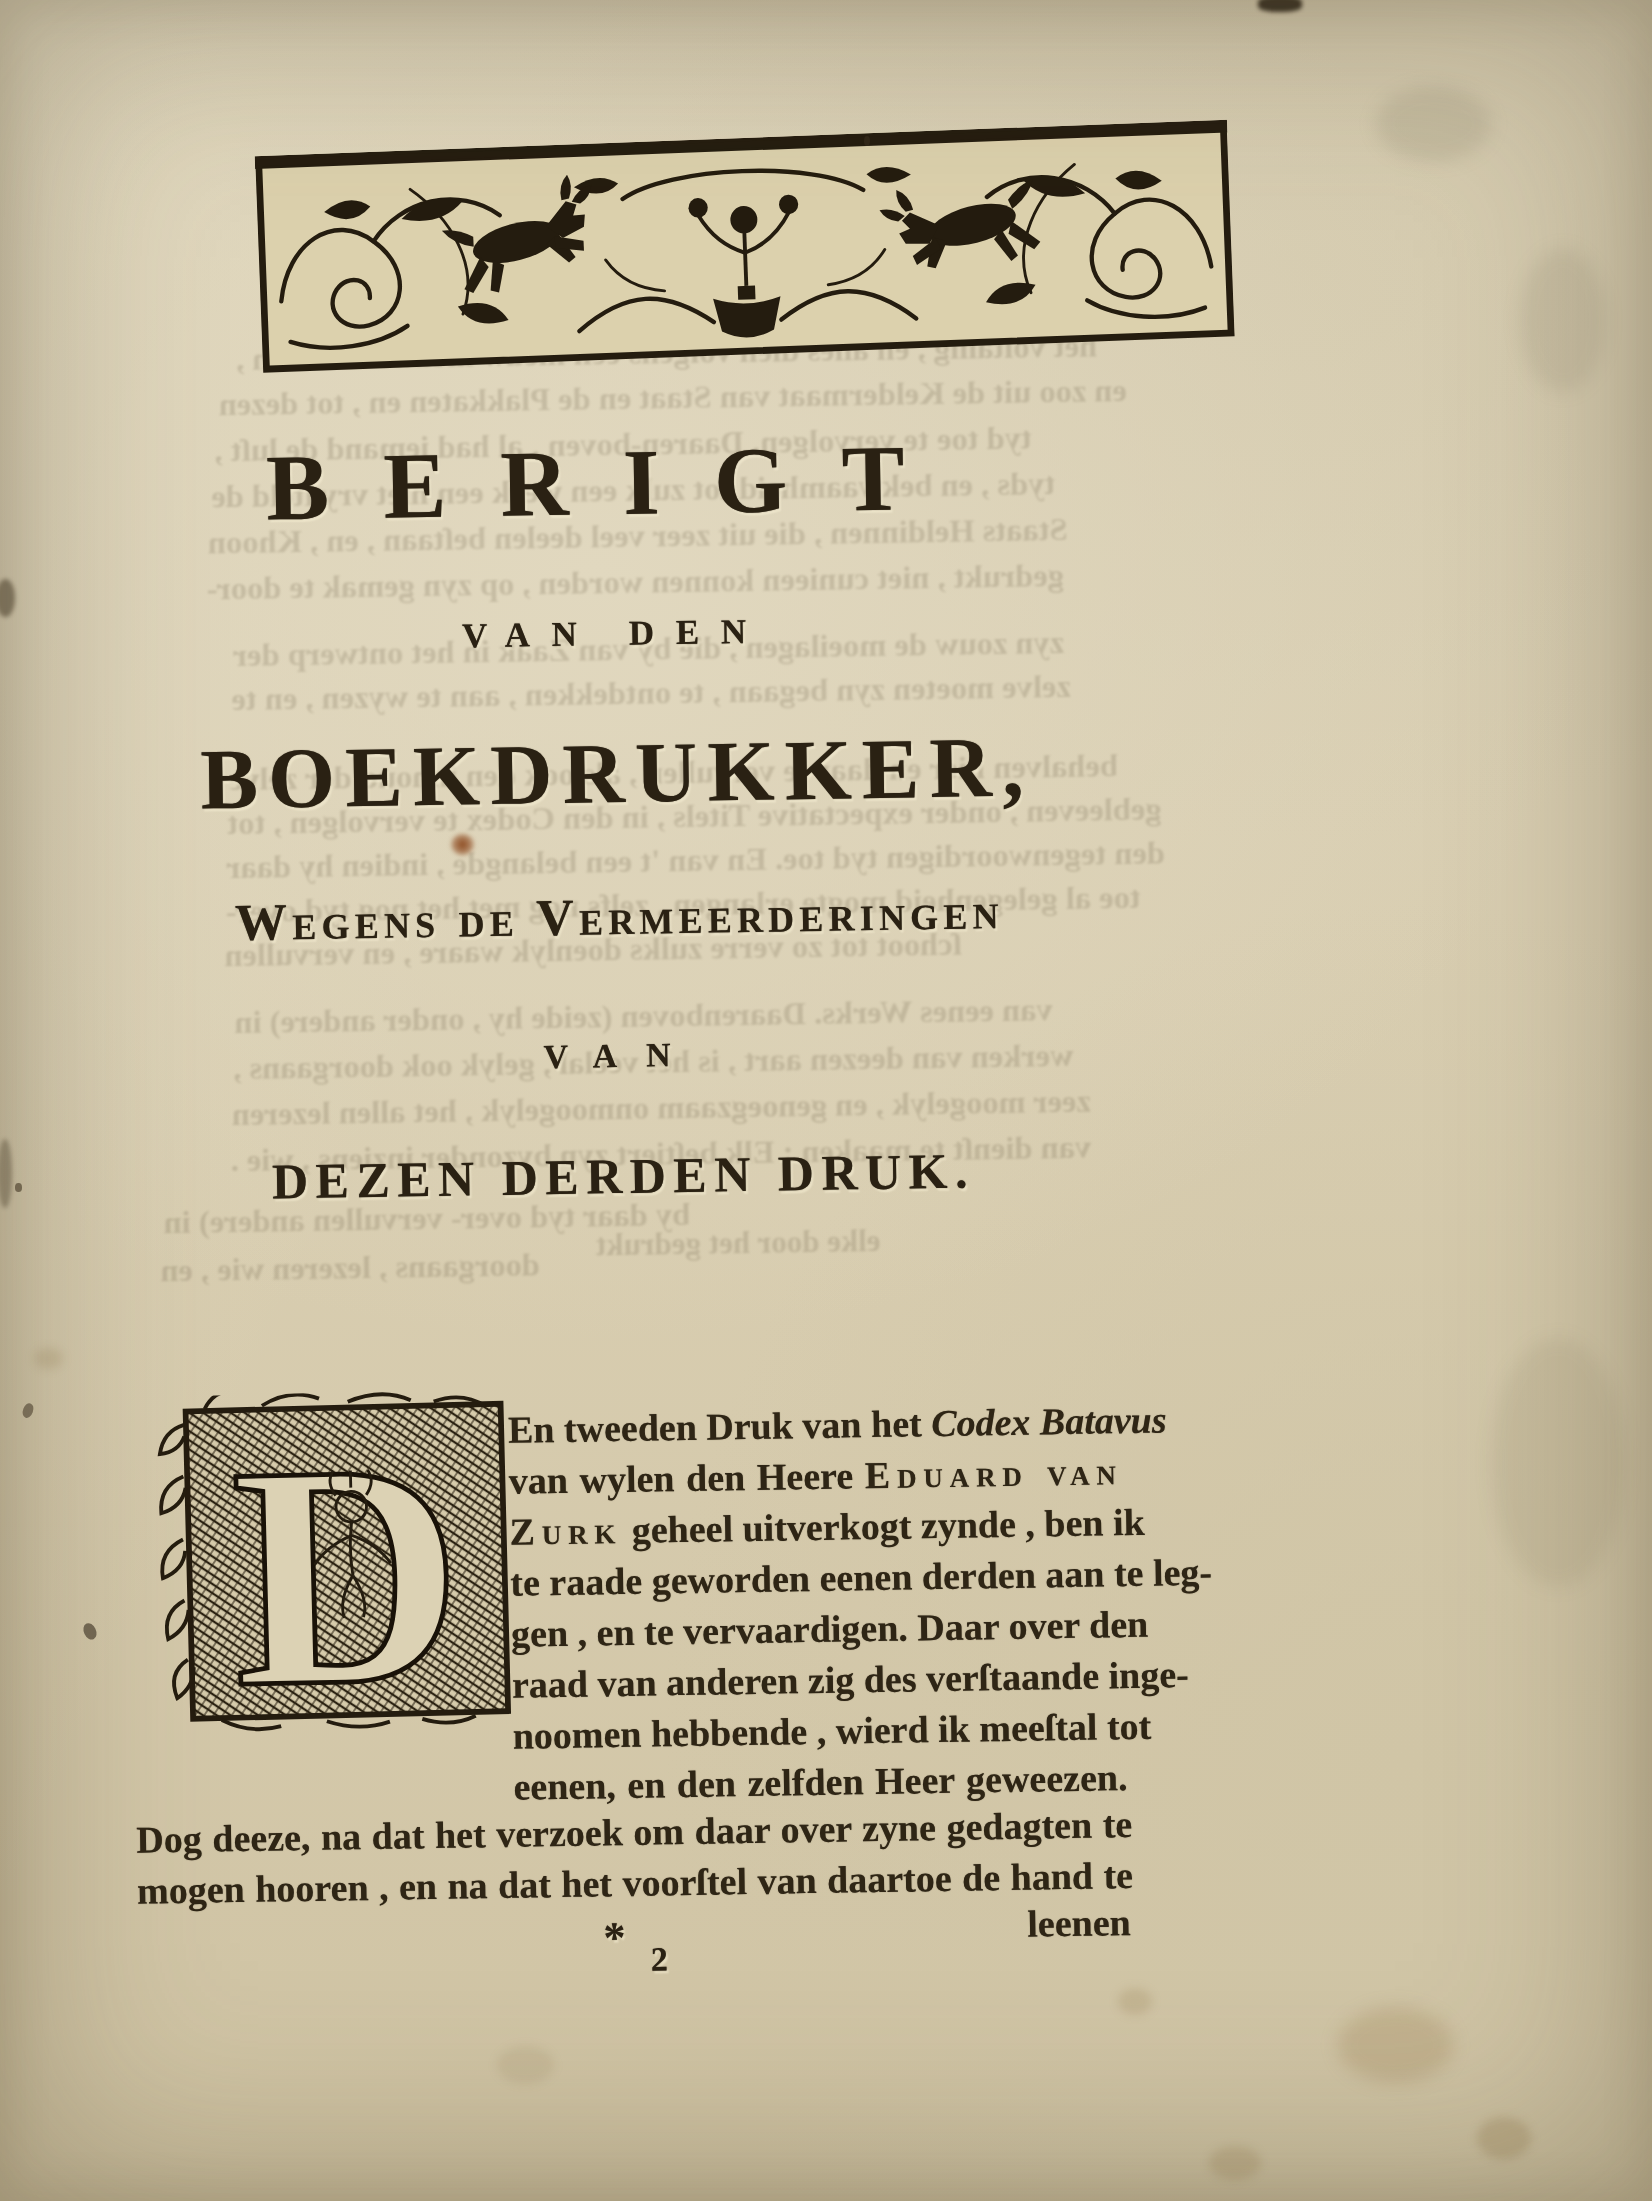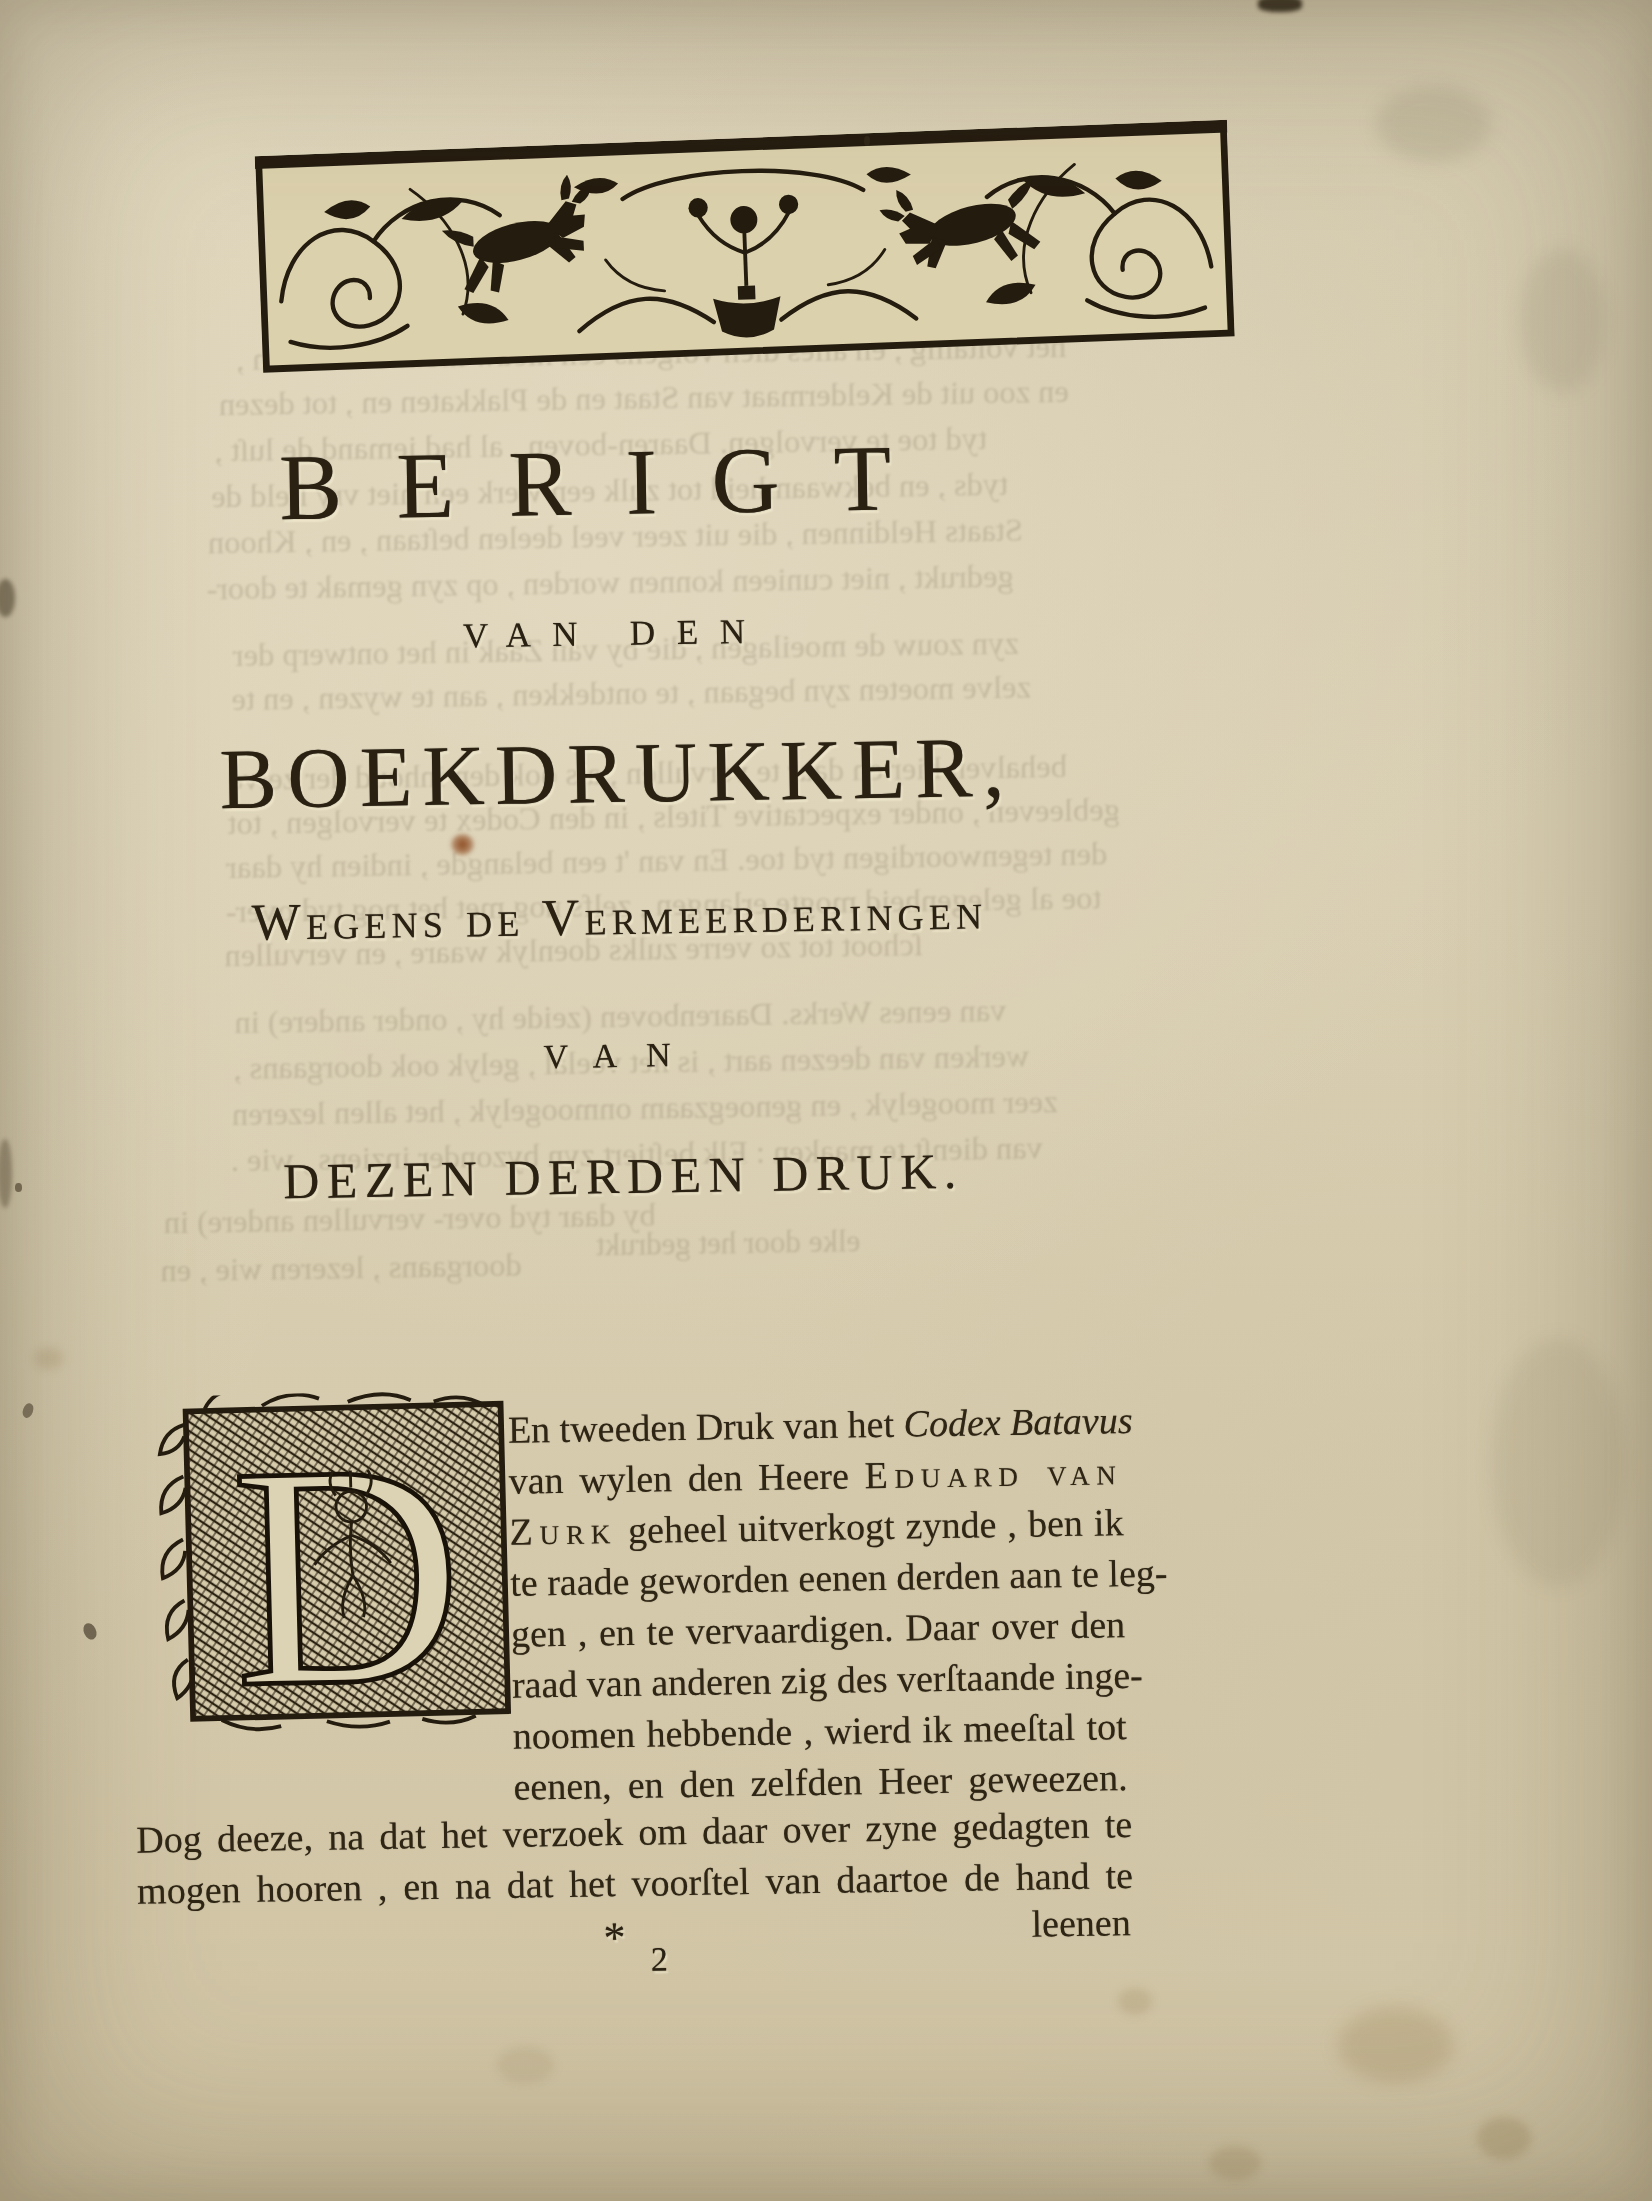--- a/index.html
+++ b/index.html
@@ -3,21 +3,21 @@
 <meta charset="utf-8">
 <style>
   html,body{margin:0;padding:0;background:#b3a687;}
   .photo{position:relative;width:1653px;height:2201px;overflow:hidden;
     background:
       radial-gradient(1625px 1243px at 36% 26%, #e1d8bf 0%, rgba(225,216,190,0) 62%),
       radial-gradient(1434px 1051px at 78% 12%, #d4caae 0%, rgba(212,202,174,0) 55%),
       radial-gradient(1243px 1434px at 85% 80%, #d0c5a6 0%, rgba(208,197,166,0) 60%),
       linear-gradient(115deg, rgba(238,232,208,0.35) 0%, rgba(238,232,208,0) 34%),
       linear-gradient(180deg,#dad0b5 0%,#d8cdb0 55%,#cfc3a3 100%);
-    font-family:"Liberation Serif","DejaVu Serif",serif;color:#2b2213;}
+    font-family:"Liberation Serif","DejaVu Serif",serif;color:#2b2213;font-weight:bold;}
   .vignette{position:absolute;inset:0;pointer-events:none;
     box-shadow:inset 0 0 182px 40px rgba(84,70,44,0.30), inset 0 0 44px 9.6px rgba(84,70,44,0.14);}
   .content{position:absolute;inset:0;transform:rotate(-0.9deg);transform-origin:621px 1051px;}
 
   
   .col{position:absolute;left:67px;width:1109px;text-align:center;white-space:nowrap;}
   .ink{color:#2a2113;text-shadow:0 0 1px rgba(32,24,11,0.65), 1.9px 2.9px 1.9px rgba(248,241,214,0.55);}
   .t-berigt{top:428px;font-size:94px;letter-spacing:0.58em;}
   .t-vanden{top:614px;font-size:35px;letter-spacing:0.62em;}
   .t-boek{top:723px;font-size:86px;letter-spacing:0.12em;}

